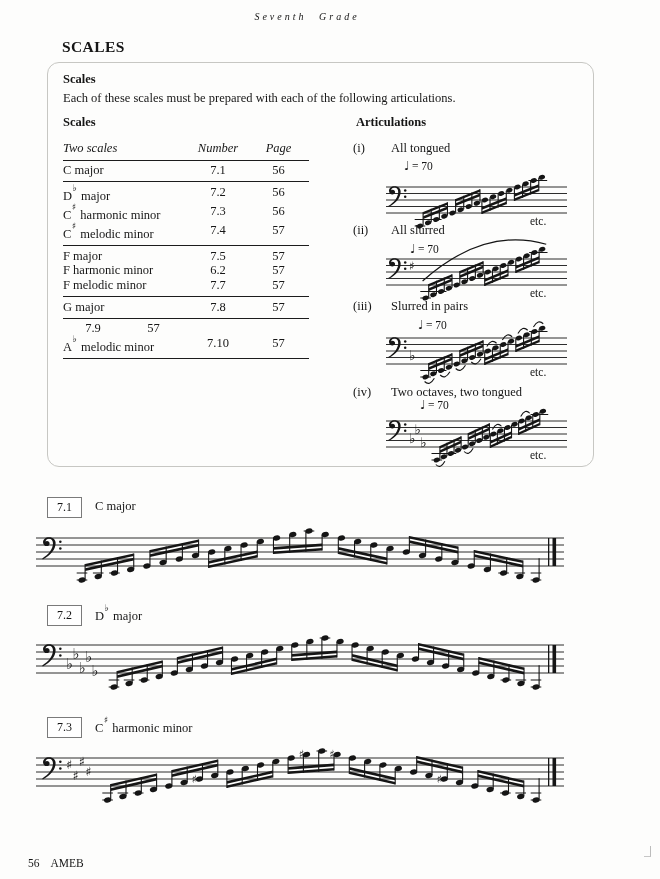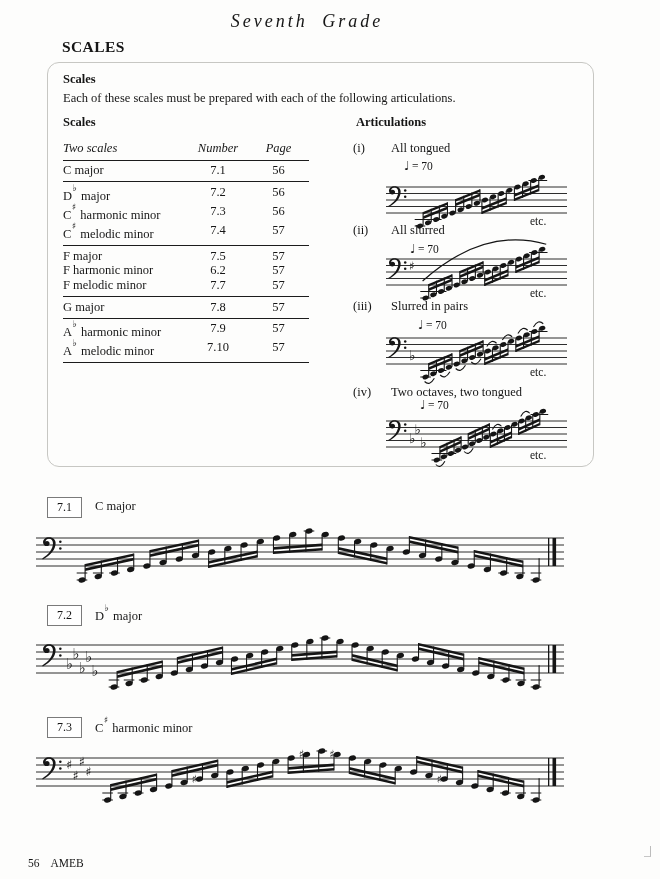--- a/index.html
+++ b/index.html
@@ -1,19 +1,19 @@
 <!DOCTYPE html>
 <html><head>
 <meta charset="utf-8">
 <style>
   html,body{margin:0;padding:0;background:#ffffff;}
   .page{position:relative;width:660px;height:879px;background:#fdfdfc;overflow:hidden;
         font-family:"Liberation Serif","DejaVu Serif",serif;color:#161616;}
   .hdr{position:absolute;left:0;top:11px;width:614px;text-align:center;
-       font-style:italic;font-size:18px;letter-spacing:3px;word-spacing:7px;}
+       font-style:italic;font-size:10px;letter-spacing:3px;word-spacing:7px;}
   .title{position:absolute;left:62px;top:38px;font-weight:bold;font-size:15.5px;letter-spacing:.4px;}
   .panel{position:absolute;left:47px;top:62px;width:545px;height:403px;
          border:1.5px solid #c7c7c3;border-radius:12px;}
   .p-head{position:absolute;left:15px;top:9px;font-weight:bold;font-size:12.5px;}
   .p-intro{position:absolute;left:15px;top:28px;font-size:12.5px;white-space:nowrap;}
   .p-scalehead{position:absolute;left:15px;top:52px;font-weight:bold;font-size:12.5px;}
   .p-artichead{position:absolute;left:308px;top:52px;font-weight:bold;font-size:12.5px;}
   .tablewrap{position:absolute;left:15px;top:76px;width:246px;font-size:12.5px;}
   .trow{display:flex;line-height:14.9px;}
   .c1{width:125px;} .c2{width:60px;text-align:center;} .c3{width:61px;text-align:center;}
@@ -95,21 +95,20 @@
         </div>
         <div class="tgroup">
           <div class="trow">
             <div class="c1"><span><span>G</span><span> major</span></span></div>
             <div class="c2">7.8</div>
             <div class="c3">57</div>
           </div>
         </div>
         <div class="tgroup">
           <div class="trow">
-            <div class="c1"><span><span>A</span><sup class="acc">♭</sup><span> harmonic minor</span></span></div>
             <div class="c2">7.9</div>
             <div class="c3">57</div>
           </div>
           <div class="trow">
             <div class="c1"><span><span>A</span><sup class="acc">♭</sup><span> melodic minor</span></span></div>
             <div class="c2">7.10</div>
             <div class="c3">57</div>
           </div>
         </div>
       </div>

